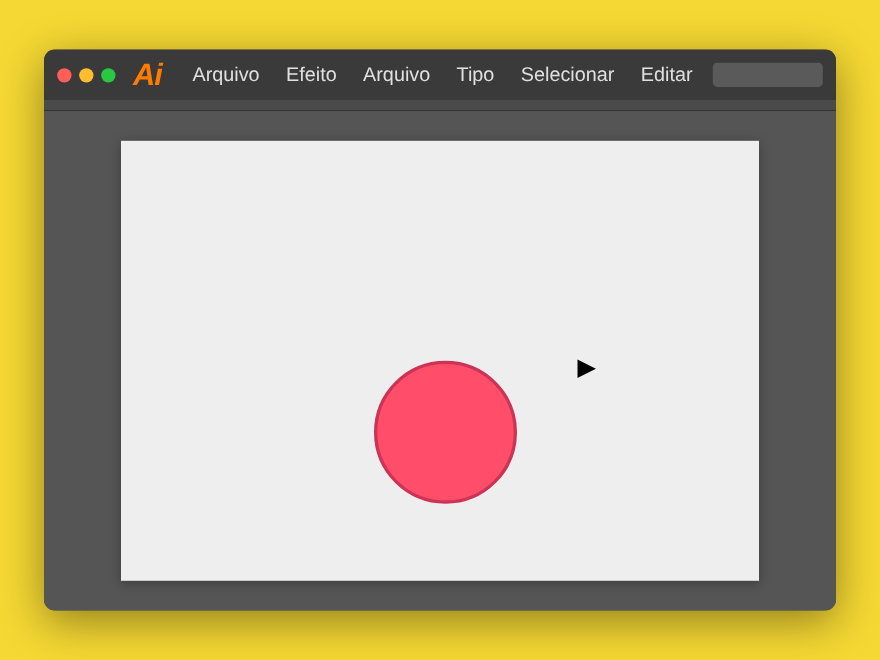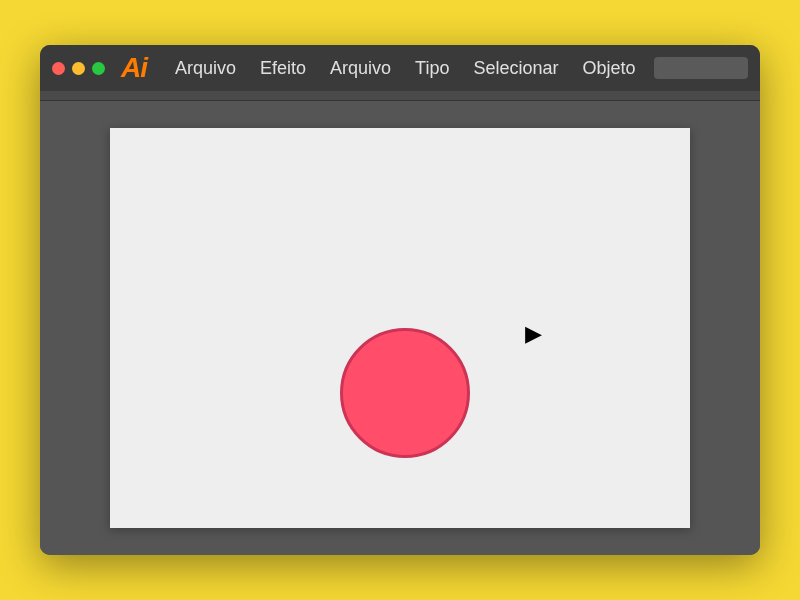--- a/index.html
+++ b/index.html
@@ -146,21 +146,21 @@
     </div>
 
     <div class="ai-logo">Ai</div>
 
     <div class="menu-bar">
       <span class="menu-item">Arquivo</span>
       <span class="menu-item">Efeito</span>
       <span class="menu-item">Arquivo</span>
       <span class="menu-item">Tipo</span>
       <span class="menu-item">Selecionar</span>
-      <span class="menu-item">Objeto</span>
+      <span class="menu-item">Editar</span>
     </div>
 
     <div class="search-box"></div>
   </div>
 
   <div class="toolbar"></div>
 
   <div class="canvas-area">
     <div class="artboard">
       <div class="circle-shape"></div>

